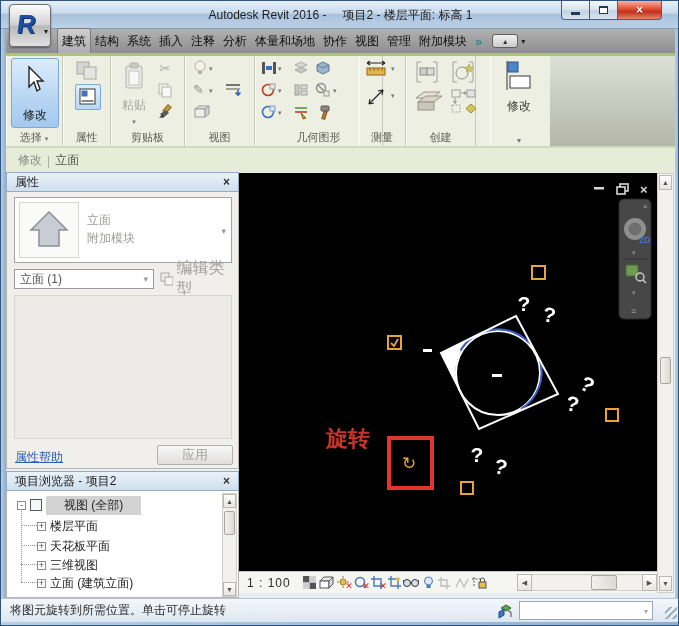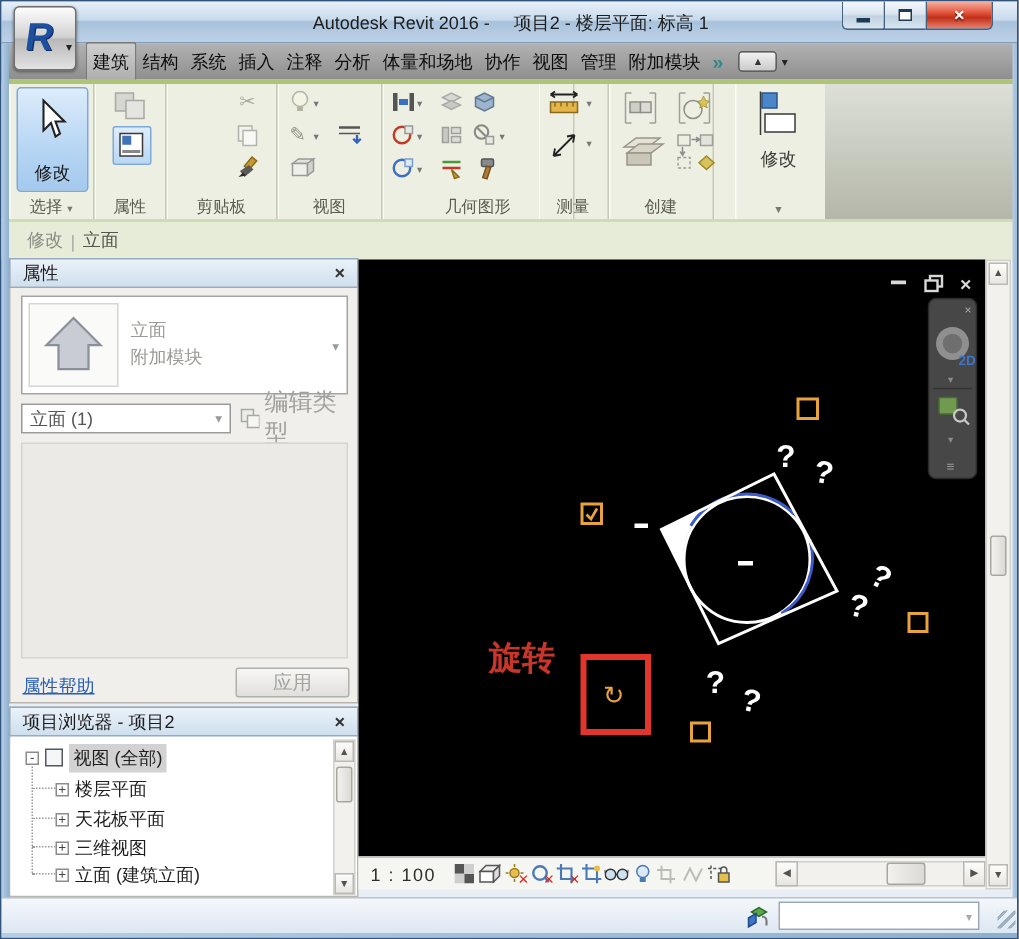--- a/index.html
+++ b/index.html
@@ -86,21 +86,21 @@
   #prophelp{position:absolute;left:8px;top:276px;font-size:12px;color:#2a5db0;text-decoration:underline;}
   #applybtn{position:absolute;left:150px;top:272px;width:76px;height:20px;border:1px solid #b0b0ac;border-radius:2px;
     background:linear-gradient(#f7f7f6,#e0dfdc);font-size:13px;color:#a3a39e;text-align:center;line-height:18px;}
 
   #browser{left:5px;top:470px;width:233px;height:127px;background:#fff;border:1px solid #b9b5ae;}
   #tree{position:absolute;left:0;top:20px;right:0;bottom:0;background:#fff;overflow:hidden;}
   .trow{position:absolute;left:0;height:18px;display:flex;align-items:center;font-size:12px;color:#1e1e1e;}
   .expander{width:9px;height:9px;border:1px solid #8c8c8c;background:#fff;font-size:9px;line-height:7px;
     text-align:center;color:#444;margin-right:4px;flex:none;}
   .viewicon{width:12px;height:12px;border:1px solid #55585e;background:#f4f6f8;margin-right:4px;flex:none;}
-  .sel{background:#d2d2d2;padding:1px 3px;}
+  .sel{background:#d2d2d2;padding:1px 18px;}
   .dot-v{border-left:1px dotted #9a9a9a;}
   .dot-h{border-top:1px dotted #9a9a9a;}
 
   
   .sb{background:#f2f1ee;border:1px solid #d2d0cb;}
   .sb-btn{position:absolute;background:linear-gradient(#fcfcfb,#e8e6e2);border:1px solid #bab8b2;
     font-size:7px;color:#55524c;text-align:center;}
   .sb-thumb{position:absolute;background:linear-gradient(90deg,#f2f1ee,#dcdad5);border:1px solid #a9a6a0;border-radius:2px;}
 
   
@@ -189,20 +189,29 @@
         <svg width="18" height="18" style="margin:3px">
           <rect x="1" y="1" width="15" height="15" fill="#fff" stroke="#3a3a3a"></rect>
           <rect x="2.5" y="2.5" width="6" height="6" fill="#3f72b8"></rect>
           <rect x="2.5" y="12" width="12" height="2" fill="#888"></rect>
         </svg>
       </div>
       <div class="plabel">属性</div>
     </div>
 
     <div class="rpanel" style="left:110px;width:74px;">
+      <div id="paste-big">
+        <svg width="22" height="28" style="margin-top:4px">
+          <rect x="3" y="4" width="16" height="22" rx="2" fill="#e9e9e5" stroke="#b3b3ad"></rect>
+          <rect x="7" y="1" width="8" height="5" rx="1" fill="#c9c9c3" stroke="#b3b3ad"></rect>
+          <rect x="6" y="9" width="10" height="14" fill="#f8f8f6" stroke="#c3c3bd"></rect>
+        </svg>
+        <div class="lbl">粘贴</div>
+        <div class="ddm">▾</div>
+      </div>
       <div class="ricon" style="left:46px;top:4px;width:16px;height:16px;color:#a9a9a3;font-size:13px;">✂</div>
       <svg class="ricon" style="left:46px;top:26px" width="16" height="16">
         <rect x="2" y="2" width="9" height="10" fill="#f2f2ee" stroke="#b3b3ad"></rect>
         <rect x="5" y="5" width="9" height="10" fill="#f8f8f4" stroke="#b3b3ad"></rect>
       </svg>
       <svg class="ricon" style="left:46px;top:48px" width="16" height="16">
         <rect x="8" y="1" width="4" height="8" transform="rotate(40 10 5)" fill="#c59a33" stroke="#8a6a1c"></rect>
         <polygon points="3,10 9,6 12,9 6,14" fill="#5a5a5a"></polygon>
         <polygon points="2,14 5,11 7,13" fill="#2a2a2a"></polygon>
       </svg>
@@ -557,20 +566,21 @@
     </div>
   </div>
 
   <div id="vscroll" class="abs sb">
     <div class="sb-btn" style="left:1px;top:1px;width:13px;height:15px;line-height:14px;">▲</div>
     <div class="sb-thumb" style="left:2px;top:183px;width:11px;height:27px;"></div>
     <div class="sb-btn" style="left:1px;bottom:1px;width:13px;height:15px;line-height:14px;">▼</div>
   </div>
 
   <div id="statusbar" class="abs">
+    <span class="msg">将图元旋转到所需位置。单击可停止旋转</span>
     <svg class="abs" style="left:496px;top:3px" width="18" height="18">
       <polygon points="4,6 9,3 14,6 9,9" fill="#5aa84a" stroke="#2e6a24"></polygon>
       <polygon points="2,10 7,7 7,13 2,16" fill="#3f74c9" stroke="#1e4a8a"></polygon>
       <path d="M11 9 a3 3 0 0 1 3 3 v3" fill="none" stroke="#777" stroke-width="1.4"></path>
     </svg>
     <div id="statuscombo">
       <span class="dd">▾</span>
     </div>
     <div id="grip"></div>
   </div>

